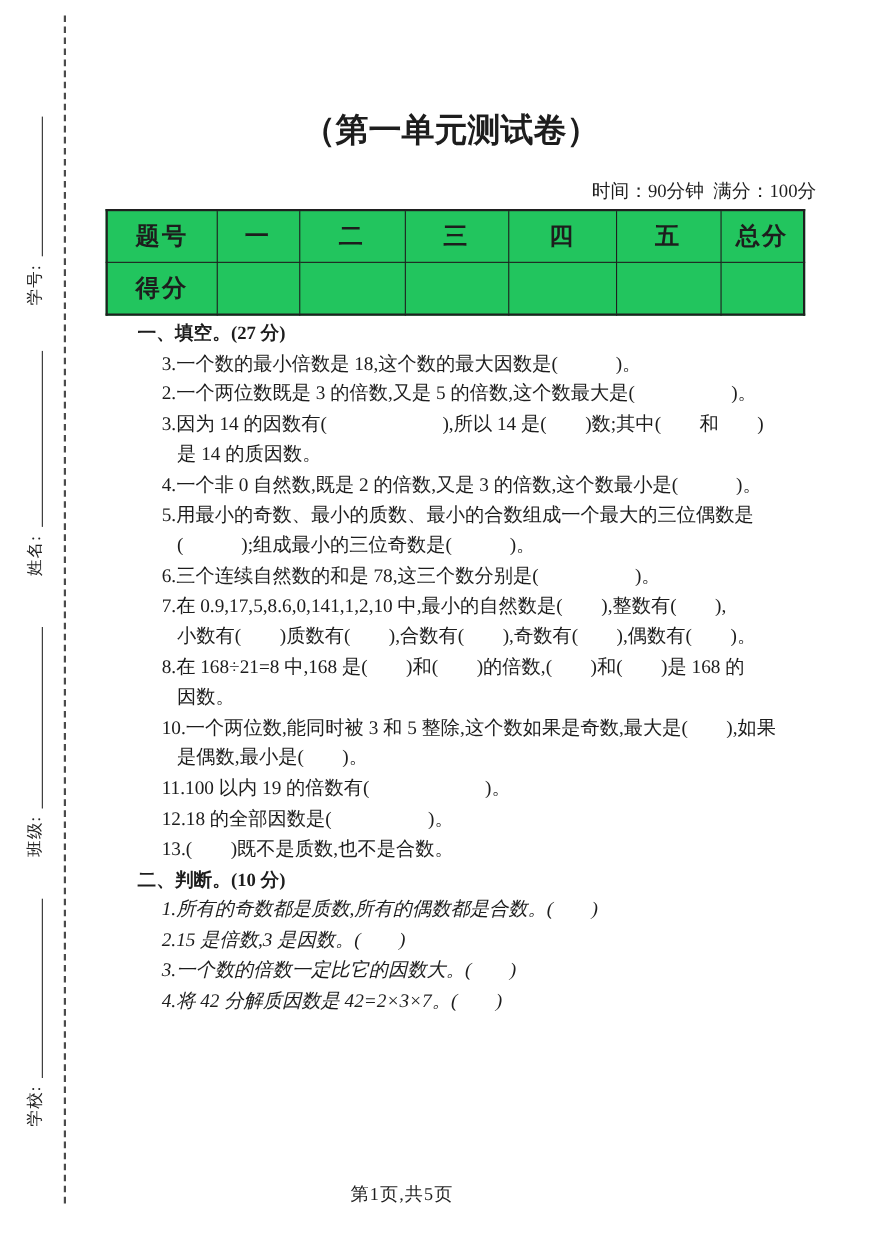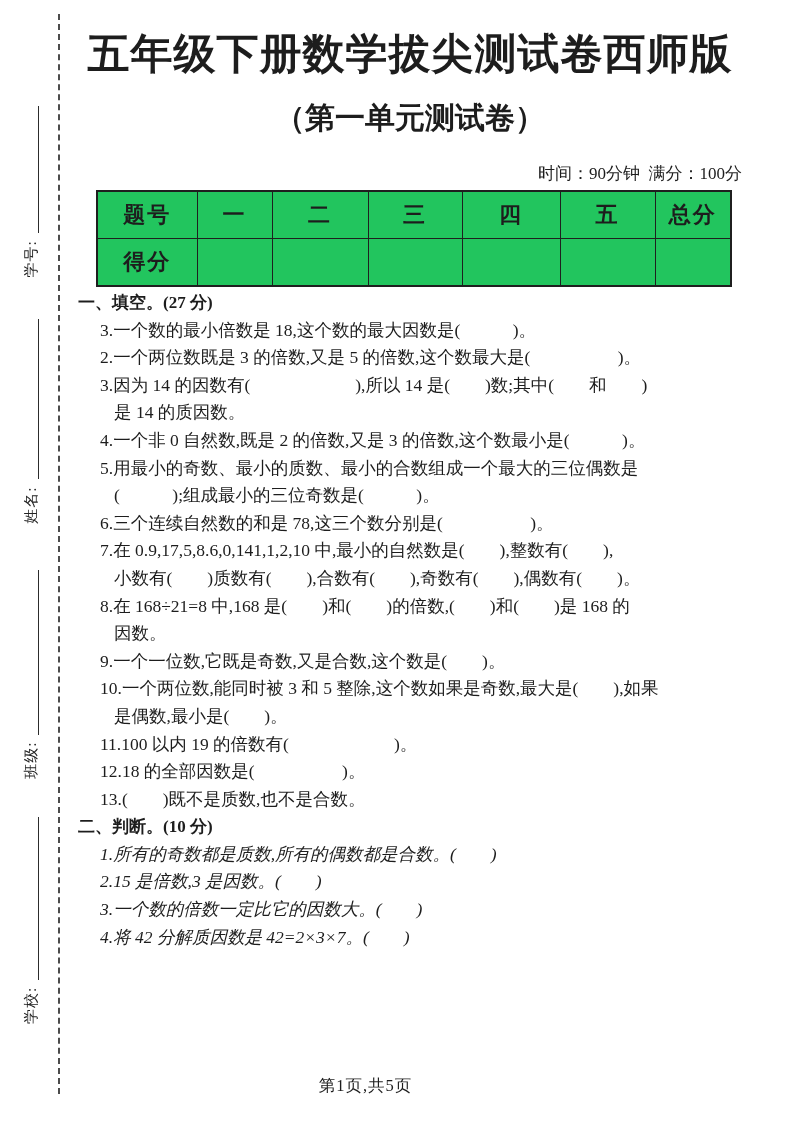--- a/index.html
+++ b/index.html
@@ -50,21 +50,21 @@
   table.score-table { border:2.4px solid #1f1f1f; }
   table.score-table td {
     border:1.4px solid #1f1f1f; text-align:center; vertical-align:middle;
     height:46px; padding:0; font-size:22px; font-weight:600; letter-spacing:2px;
   }
 
   .content {
     position:absolute; left:78px; top:289px; width:672px;
     font-size:17.5px; line-height:27.6px;
   }
-  .content div { white-space:pre; }
+  .content div { white-space:pre;margin-left:47px; }
   .sec-head { font-weight:700; }
   .sec-head .hd {
     font-family:"Liberation Sans","DejaVu Sans",sans-serif; font-size:17px;
   }
   .sec-head .score { font-size:17px; }
   .item { padding-left:22px; }
   .cont { padding-left:36px; }
   .jrow {
     display:flex; justify-content:flex-start;
     width:542px; padding-left:22px; box-sizing:border-box;font-style:italic;
@@ -86,21 +86,20 @@
     <span>学校:</span>
       <span class="seal-line sl1"></span>
     <span>班级:</span>
       <span class="seal-line sl2"></span>
     <span>姓名:</span>
       <span class="seal-line sl3"></span>
     <span>学号:</span>
       <span class="seal-line sl4"></span>
   </div>
 
-  <div class="title">五年级下册数学拔尖测试卷西师版</div>
   <div class="subtitle">（第一单元测试卷）</div>
   <div class="meta">时间：90分钟  满分：100分</div>
 
   <table class="score-table">
     <colgroup>
       <col style="width:100px">
         <col style="width:75px">
         <col style="width:96px">
       <col style="width:94px">
         <col style="width:98px">
@@ -138,21 +137,20 @@
     <div class="item">3.因为 14 的因数有(　　　　　　),所以 14 是(　　)数;其中(　　和　　)</div>
     <div class="cont">是 14 的质因数。</div>
     <div class="item">4.一个非 0 自然数,既是 2 的倍数,又是 3 的倍数,这个数最小是(　　　)。</div>
     <div class="item">5.用最小的奇数、最小的质数、最小的合数组成一个最大的三位偶数是</div>
     <div class="cont">(　　　);组成最小的三位奇数是(　　　)。</div>
     <div class="item">6.三个连续自然数的和是 78,这三个数分别是(　　　　　)。</div>
     <div class="item">7.在 0.9,17,5,8.6,0,141,1,2,10 中,最小的自然数是(　　),整数有(　　),</div>
     <div class="cont">小数有(　　)质数有(　　),合数有(　　),奇数有(　　),偶数有(　　)。</div>
     <div class="item">8.在 168÷21=8 中,168 是(　　)和(　　)的倍数,(　　)和(　　)是 168 的</div>
     <div class="cont">因数。</div>
-    <div class="item">9.一个一位数,它既是奇数,又是合数,这个数是(　　)。</div>
     <div class="item">10.一个两位数,能同时被 3 和 5 整除,这个数如果是奇数,最大是(　　),如果</div>
     <div class="cont">是偶数,最小是(　　)。</div>
     <div class="item">11.100 以内 19 的倍数有(　　　　　　)。</div>
     <div class="item">12.18 的全部因数是(　　　　　)。</div>
     <div class="item">13.(　　)既不是质数,也不是合数。</div>
 
     <div class="sec-head"><span class="hd">二、判断。</span><span class="score">(10 分)</span></div>
 
     <div class="jrow">
       <span>1.所有的奇数都是质数,所有的偶数都是合数。</span>

